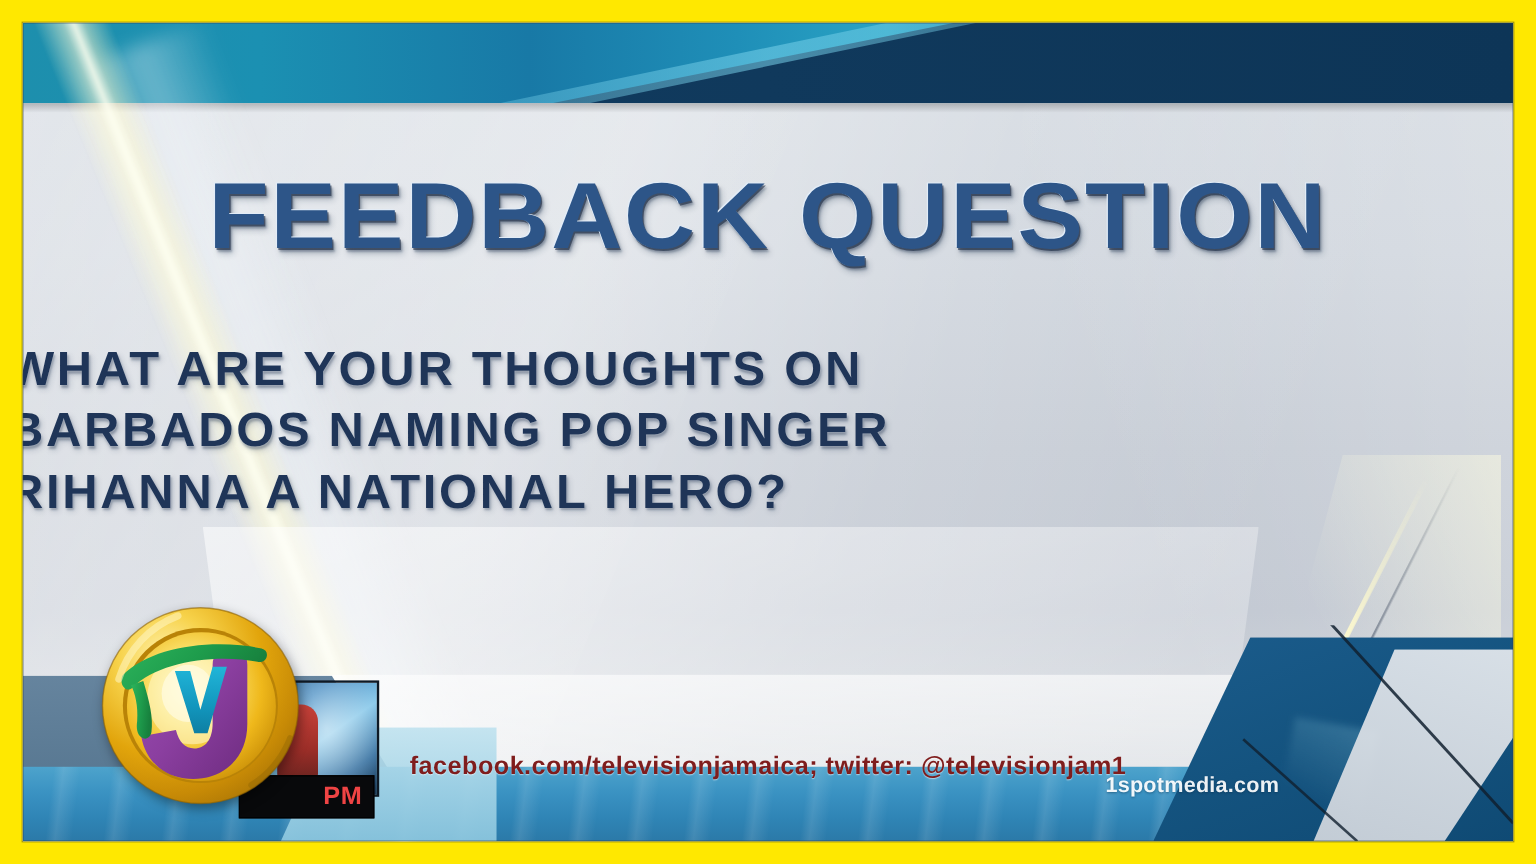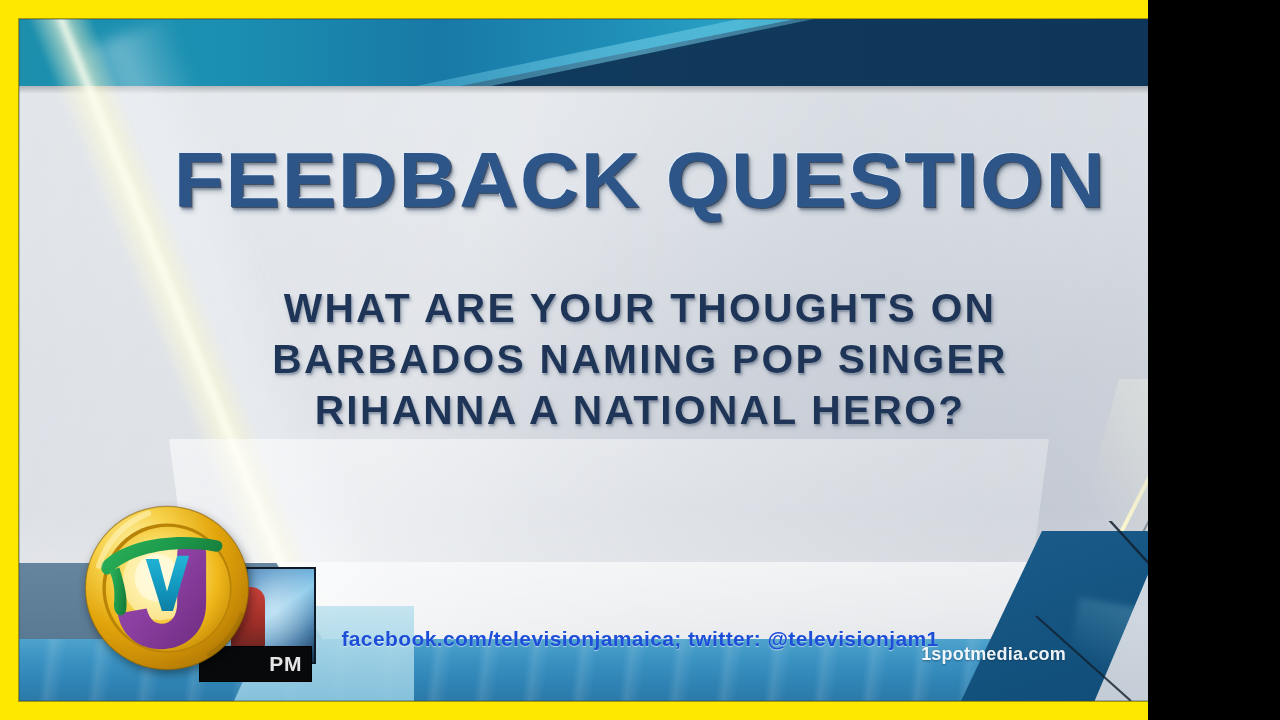--- a/index.html
+++ b/index.html
@@ -3,21 +3,21 @@
 <meta charset="utf-8">
 <title>TVJ Feedback Question</title>
 <style>
   html, body {
     margin: 0;
     padding: 0;
     background: #000;
   }
   #stage {
     position: relative;
-    width: 1148px;
+    width: 1280px;
     height: 720px;
     overflow: hidden;
     font-family: "Liberation Sans", sans-serif;
     background: #FFE800;
   }
 
   
   .frame {
     position: absolute;
     inset: 0;
@@ -289,21 +289,20 @@
        3px  5px 5px rgba(20,40,70,0.22);
     white-space: nowrap;
     z-index: 6;
   }
 
   
   .question {
     position: absolute;
     left: 0; right: 0;
     top: 264px;
-    text-align: center;
     z-index: 6;
   }
   .question .qline {
     display: block;
     font-size: 40px;
     line-height: 51px;
     font-weight: 700;
     letter-spacing: 2.2px;
     color: #1f3558;
     font-family: "Liberation Sans Narrow", "Liberation Sans", sans-serif;
@@ -317,21 +316,21 @@
 
   
   .social {
     position: absolute;
     left: 0; right: 0;
     top: 608px;
     text-align: center;
     font-size: 21px;
     font-weight: 700;
     letter-spacing: 0.4px;
-    color: #1d4ed8;
+    color: #7f1d1d;
     font-family: "Liberation Sans Narrow", "Liberation Sans", sans-serif;
     transform: scaleX(1.0);
     text-shadow: 0 1px 1px rgba(255,255,255,0.55);
     white-space: nowrap;
     z-index: 7;
   }
 
   
   .watermark {
     position: absolute;
@@ -382,21 +381,21 @@
     background: #08090b;
     border: 1px solid #000;
     display: flex;
     align-items: center;
     justify-content: flex-end;
     padding-right: 9px;
     box-sizing: border-box;
     z-index: 8;
   }
   .pm-badge span {
-    color: #e5e5e5;
+    color: #ef4444;
     font-size: 21px;
     font-weight: 700;
     letter-spacing: 0.6px;
     font-family: "Liberation Sans Narrow", "Liberation Sans", sans-serif;
   }
 
   
   .logo {
     position: absolute;
     left: 63px;

